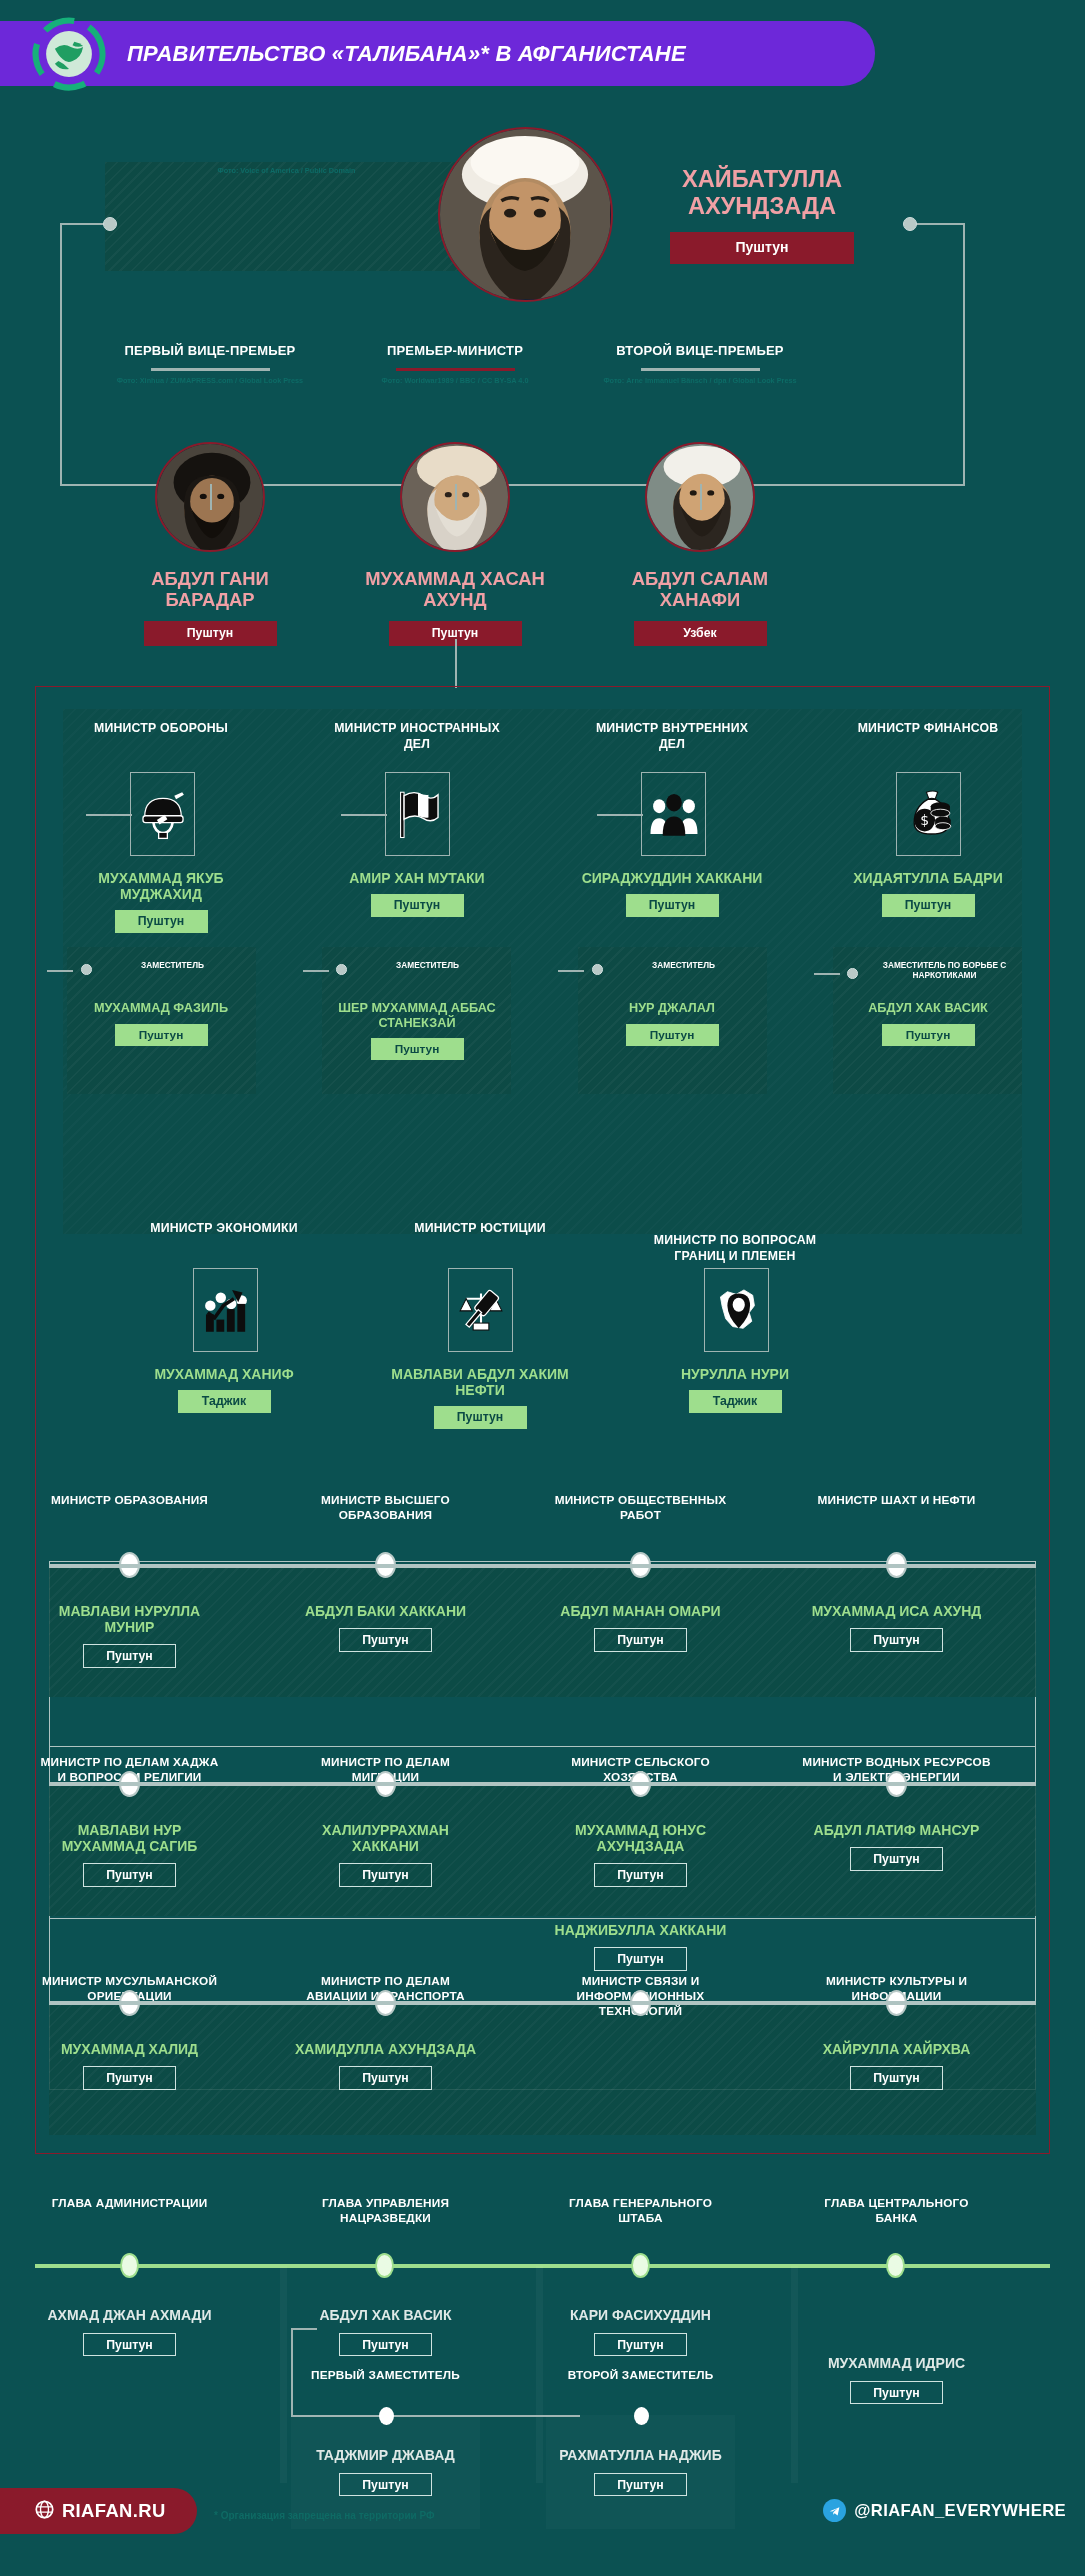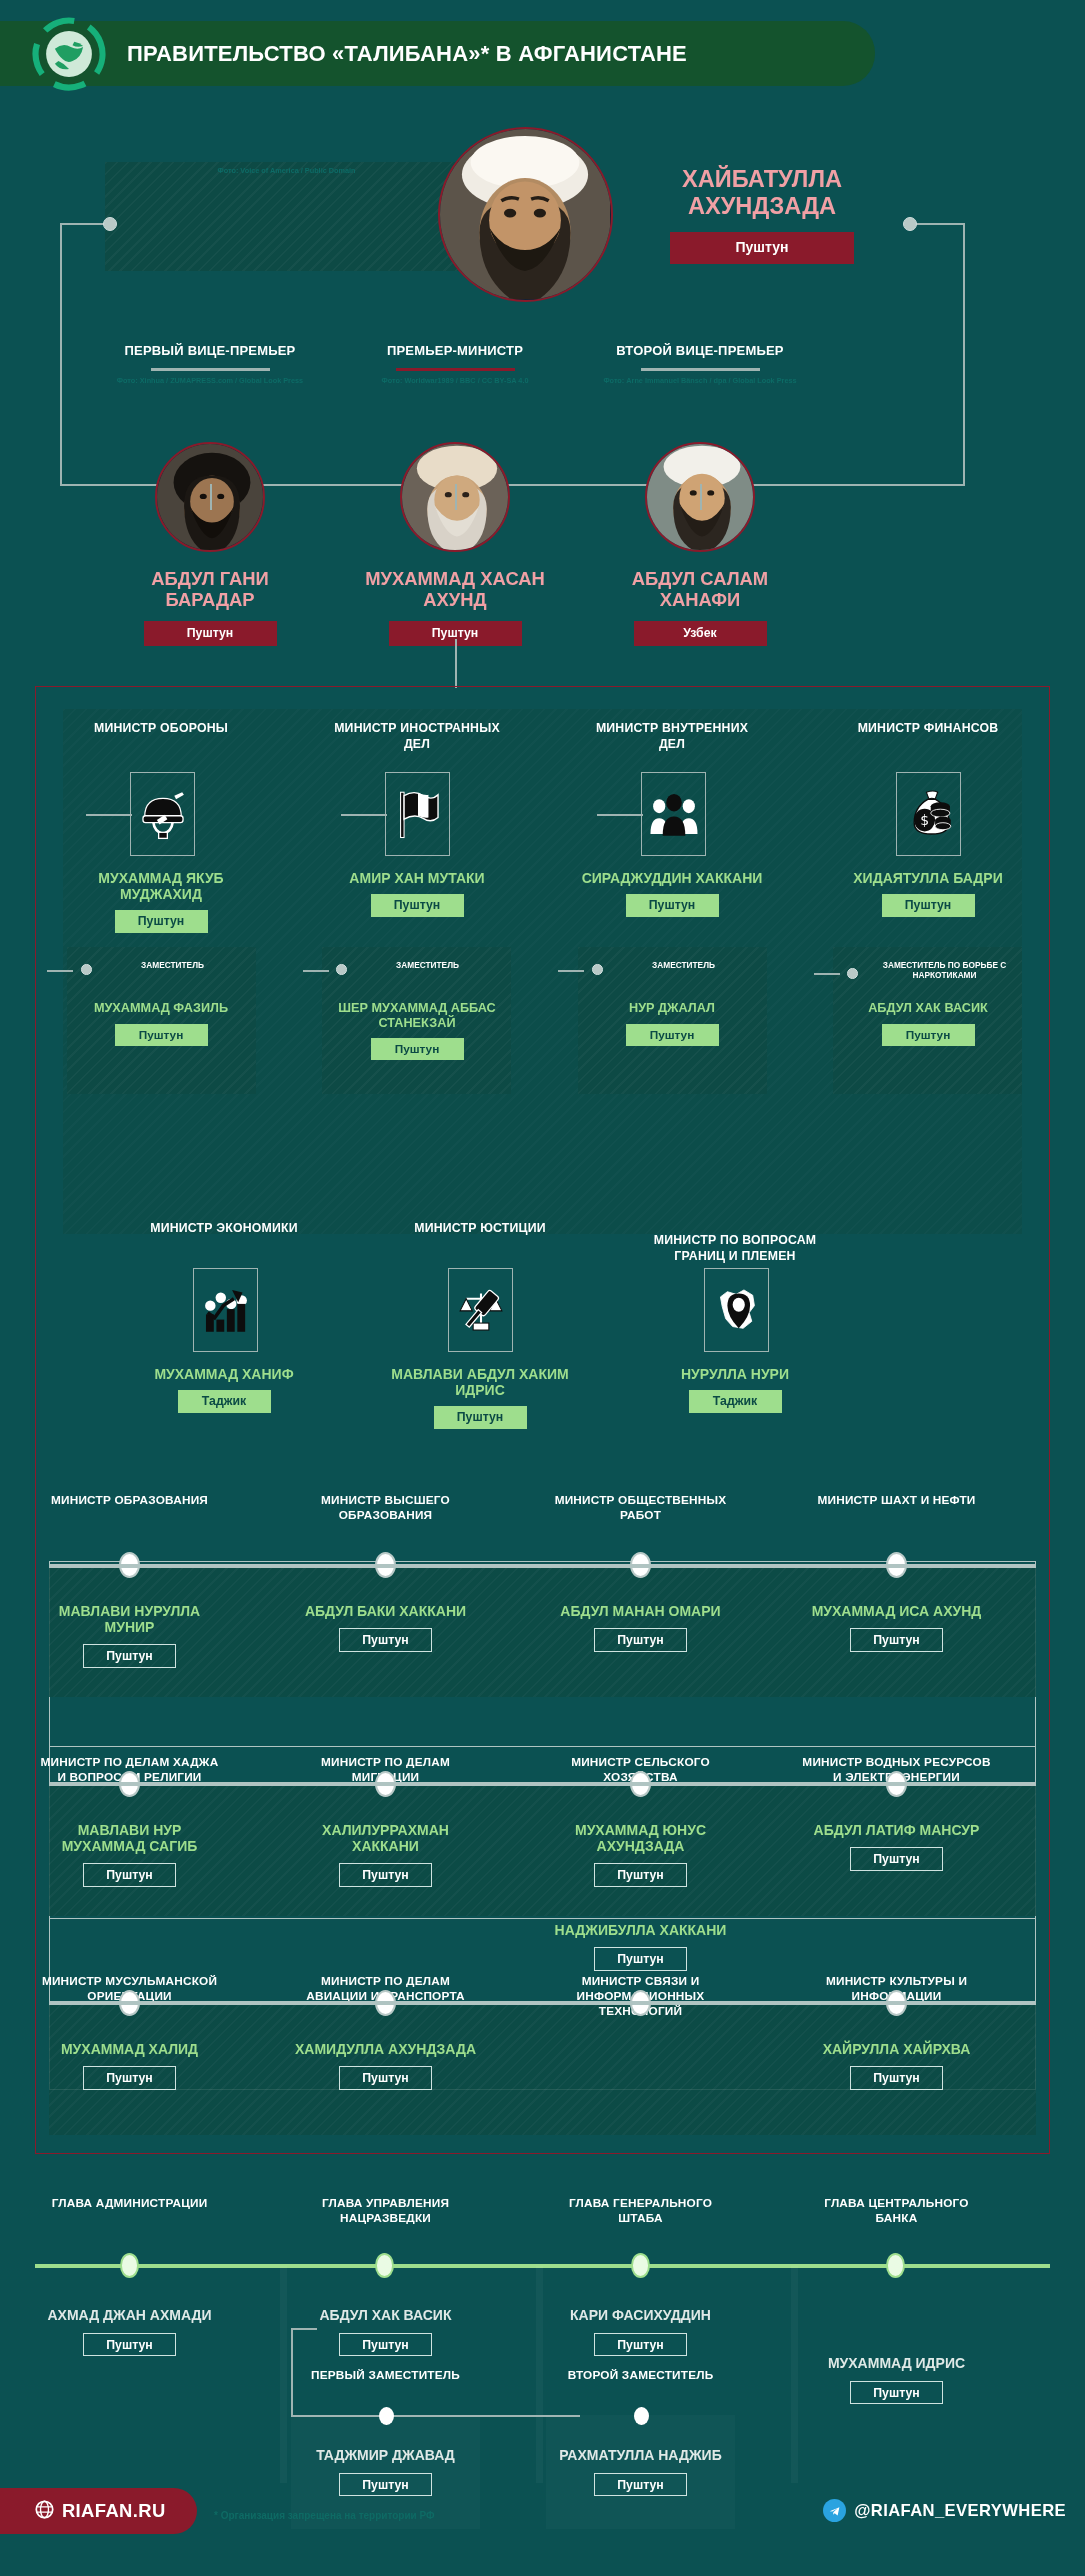--- a/index.html
+++ b/index.html
@@ -6,22 +6,22 @@
   html,body { background:#0a5050; }
   body {
     width:1085px; height:2576px; position:relative; overflow:hidden;
     font-family:"Liberation Sans", sans-serif;
     background:#0b5152;
     color:#fff;
   }
   
   .header-bar{
     position:absolute; left:0; top:21px; width:875px; height:65px;
-    background:#14532d; border-radius:0 32px 32px 0;
-    display:flex; align-items:center;
+    background:#6d28d9; border-radius:0 32px 32px 0;
+    display:flex; align-items:center;font-style:italic;
   }
   .header-title{
     margin-left:127px; font-size:22px; font-weight:bold; letter-spacing:0.2px;
     color:#fff; white-space:nowrap;
   }
   .logo-globe{
     position:absolute; left:31.5px; top:16.6px; width:74px; height:74px; z-index:4;
   }
   
   .hatch{
@@ -336,21 +336,21 @@
       <path d="M14 18 l-7 14 h14z" fill="#fff" stroke="#0d0d0d" stroke-width="1.2"></path>
       <path d="M48 18 l-7 14 h14z" fill="#fff" stroke="#0d0d0d" stroke-width="1.2"></path>
       <rect x="22" y="46" width="18" height="8" fill="#fff" stroke="#0d0d0d" stroke-width="1.2"></rect>
       <g transform="rotate(40 34 28)">
         <rect x="26" y="8" width="15" height="28" rx="3" fill="#0d0d0d" stroke="#fff" stroke-width="1.4"></rect>
         <rect x="31" y="34" width="5" height="22" fill="#0d0d0d" stroke="#fff" stroke-width="1.4"></rect>
       </g>
     </svg>
     </div>
     <div style="position:absolute;left:389px;top:1366px;width:182px;">
-      <div class="name-green" style="font-size:14px;">МАВЛАВИ АБДУЛ ХАКИМ ИДРИС</div>
+      <div class="name-green" style="font-size:14px;">МАВЛАВИ АБДУЛ ХАКИМ НЕФТИ</div>
       <div class="tag green" style="margin:7.9px auto 0;width:93px;height:23px;line-height:23px;font-size:12.3px;">Пуштун</div>
     </div>
     <div style="position:absolute;left:644px;top:1221px;width:182px;">
       <div class="role" style="font-size:12.3px;margin-top:12px;">МИНИСТР ПО ВОПРОСАМ ГРАНИЦ И ПЛЕМЕН</div>
     </div>
     <div class="icon-box" style="position:absolute;left:704px;top:1268px;width:65px;height:84px;">
       <svg width="54" height="54" viewBox="0 0 62 62">
       <path d="M12 16 l8 -6 l10 3 l9 -5 l10 6 l2 12 l-6 8 l3 10 l-10 8 l-12 -2 l-8 -9 l-4 -14z" fill="#fff" stroke="#fff" stroke-width="1"></path>
       <path d="M33 12 q13 0 13 14 q0 12 -13 26 q-13 -14 -13 -26 q0 -14 13 -14z" fill="#0d0d0d"></path>
       <ellipse cx="33" cy="25" rx="7" ry="8" fill="#fff"></ellipse>

